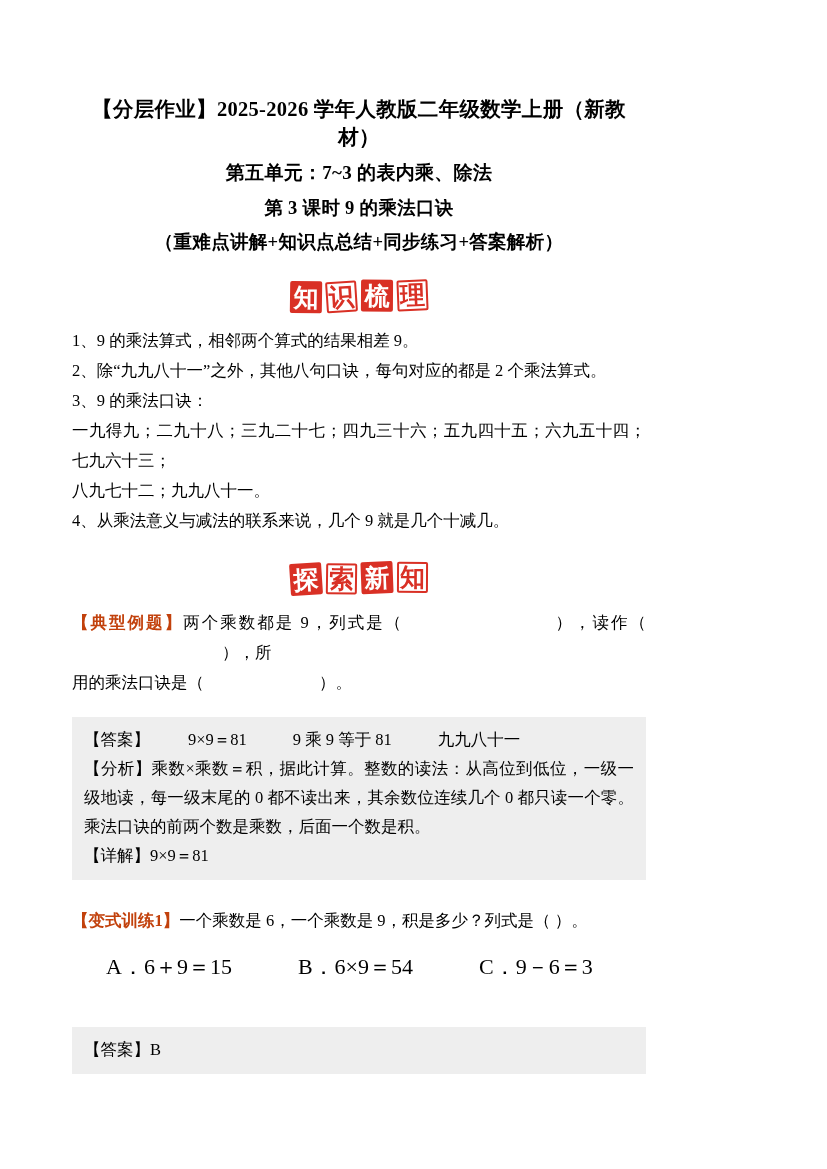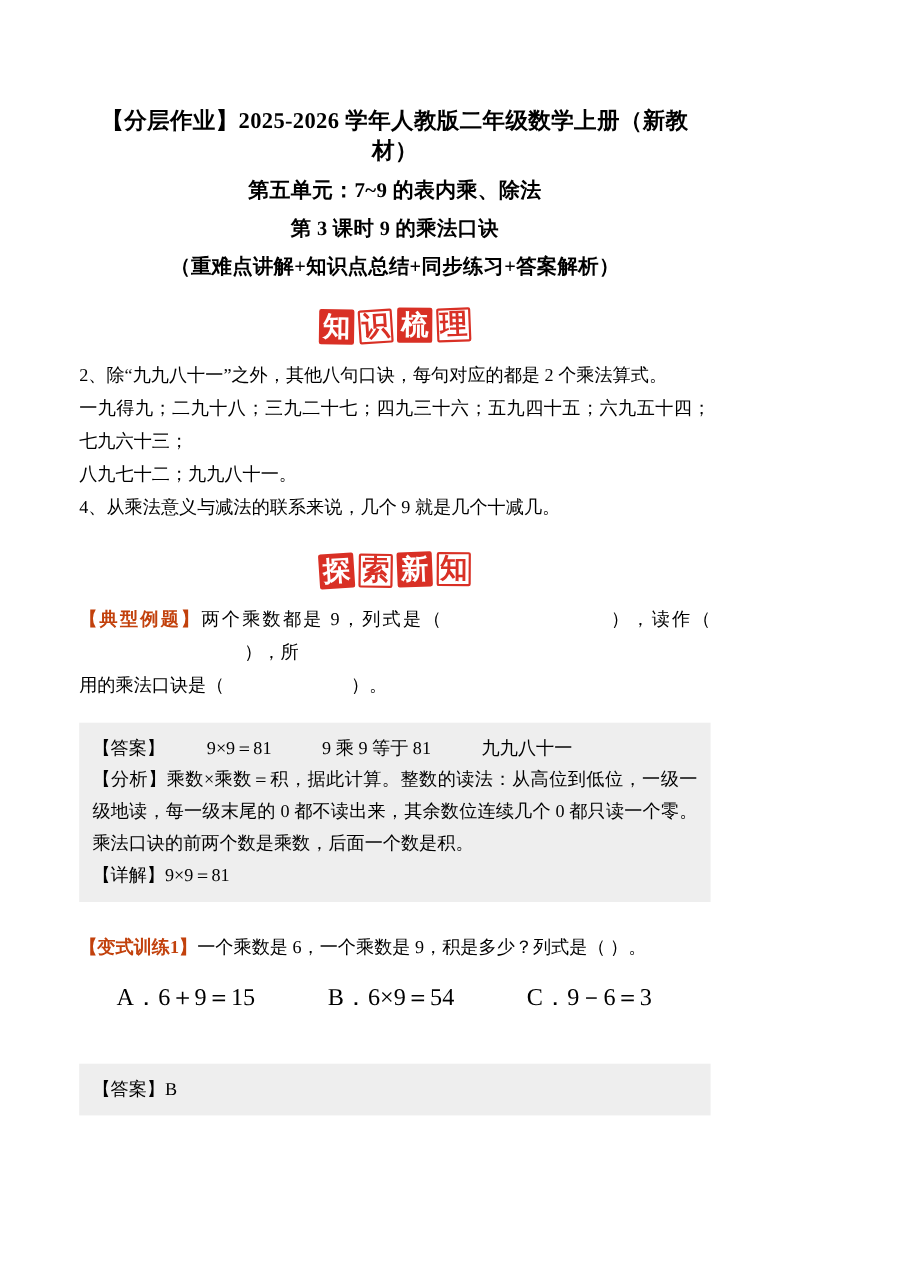--- a/index.html
+++ b/index.html
@@ -110,33 +110,35 @@
   .spacer-sm { height: 10px; }
   .blank-line { display: inline-block; }
 </style>
 </head>
 <body>
 
 <div class="page">
 
   <div class="title-block">
     <div class="title-line title-1">【分层作业】2025-2026 学年人教版二年级数学上册（新教材）</div>
-    <div class="title-line title-2">第五单元：7~9 的表内乘、除法</div>
+    <div class="title-line title-2">第五单元：7~3 的表内乘、除法</div>
     <div class="title-line title-3">第 3 课时  9 的乘法口诀</div>
     <div class="title-line title-4">（重难点讲解+知识点总结+同步练习+答案解析）</div>
   </div>
 
   <div class="stamp-wrap">
     <span class="stamp">
       <span class="ch r1">知</span><span class="ch alt r2">识</span><span class="ch r3">梳</span><span class="ch alt r4">理</span>
     </span>
   </div>
 
   <div>
+    <p class="para">1、9 的乘法算式，相邻两个算式的结果相差 9。</p>
     <p class="para">2、除“九九八十一”之外，其他八句口诀，每句对应的都是 2 个乘法算式。</p>
+    <p class="para">3、9 的乘法口诀：</p>
     <p class="para">一九得九；二九十八；三九二十七；四九三十六；五九四十五；六九五十四；七九六十三；</p>
     <p class="para">八九七十二；九九八十一。</p>
     <p class="para">4、从乘法意义与减法的联系来说，几个 9 就是几个十减几。</p>
   </div>
 
   <div class="stamp-wrap">
     <span class="stamp">
       <span class="ch r2">探</span><span class="ch alt r1">索</span><span class="ch r4">新</span><span class="ch alt r3">知</span>
     </span>
   </div>

